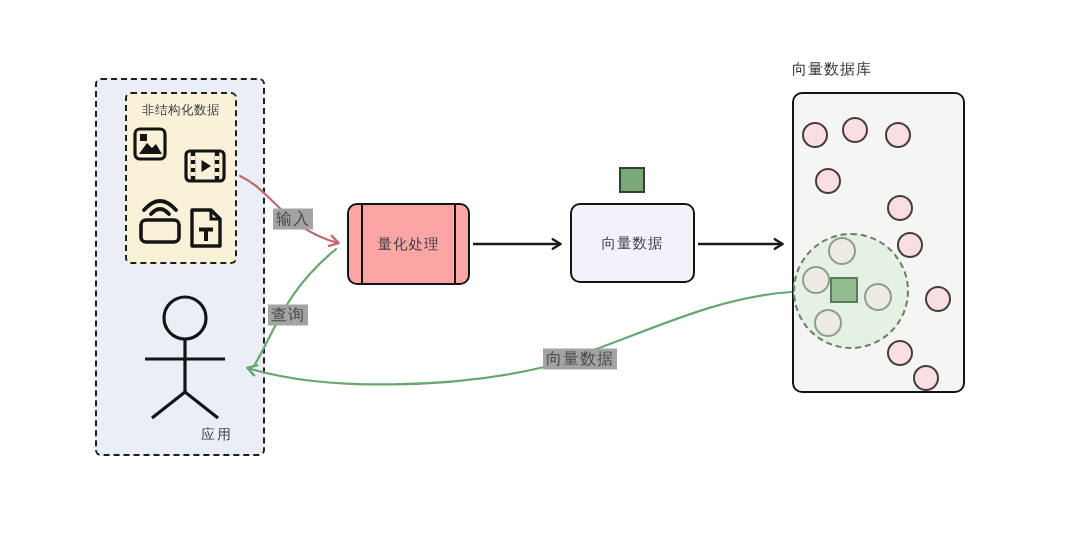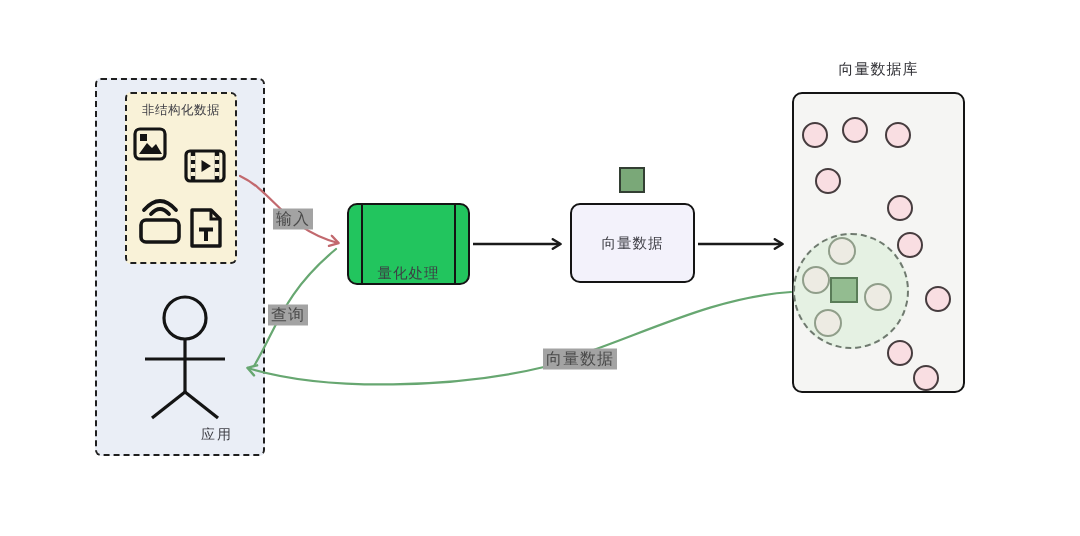--- a/index.html
+++ b/index.html
@@ -15,31 +15,31 @@
   .unstructured-title { position:absolute; left:0; top:8px; width:100%; text-align:center;
     font-size:12.5px; color:#3d3d44; letter-spacing:.5px; }
   .icon { position:absolute; }
   .person { position:absolute; left:140px; top:292px; width:90px; height:130px; }
   .app-label { position:absolute; left:143px; top:426px; width:90px; text-align:right;
     font-size:14px; color:#3d3d44; letter-spacing:2px; }
 
   
   .node { position:absolute; display:flex; align-items:center; justify-content:center;
     border:2.5px solid #141414; border-radius:10px; font-size:14.5px; color:#3d3d44; letter-spacing:1px; }
-  .quantize { left:347px; top:203px; width:123px; height:82px; background:#22c55e;align-items:flex-end; }
+  .quantize { left:347px; top:203px; width:123px; height:82px; background:#fca5a5; }
   .quantize .vline { position:absolute; top:0; bottom:0; width:0; border-left:2.5px solid #141414; }
   .vl-left { left:12px; } .vl-right { right:12px; }
   .vector-data { left:570px; top:203px; width:125px; height:80px; background:#f3f2fb; }
 
   .green-sq { position:absolute; background:#7aa878; border:2px solid #333f33; }
   .gsq-a { left:619px; top:167px; width:26px; height:26px; }
   .gsq-b { left:830px; top:277px; width:28px; height:26px; background:#93bc90; border-color:#5a7c58; }
 
   
-  .db-title { position:absolute; left:792px; top:60px; width:173px; text-align:center;
+  .db-title { position:absolute; left:792px; top:60px; width:173px; 
     font-size:15px; color:#333338; letter-spacing:1px; }
   .db-box { position:absolute; left:792px; top:92px; width:173px; height:301px;
     background:#f5f5f3; border:2.5px solid #141414; border-radius:10px; }
   .pt { position:absolute; width:26px; height:26px; border-radius:50%;
     background:#f9dee2; border:2px solid #463c3e; }
   .match-region { position:absolute; left:793px; top:233px; width:116px; height:116px;
     border:2px dashed #6f7a6f; border-radius:50%; background:rgba(215,236,214,0.55); }
   .mpt { position:absolute; width:28px; height:28px; border-radius:50%;
     background:#edebe3; border:2px solid #909e8a; }
 

